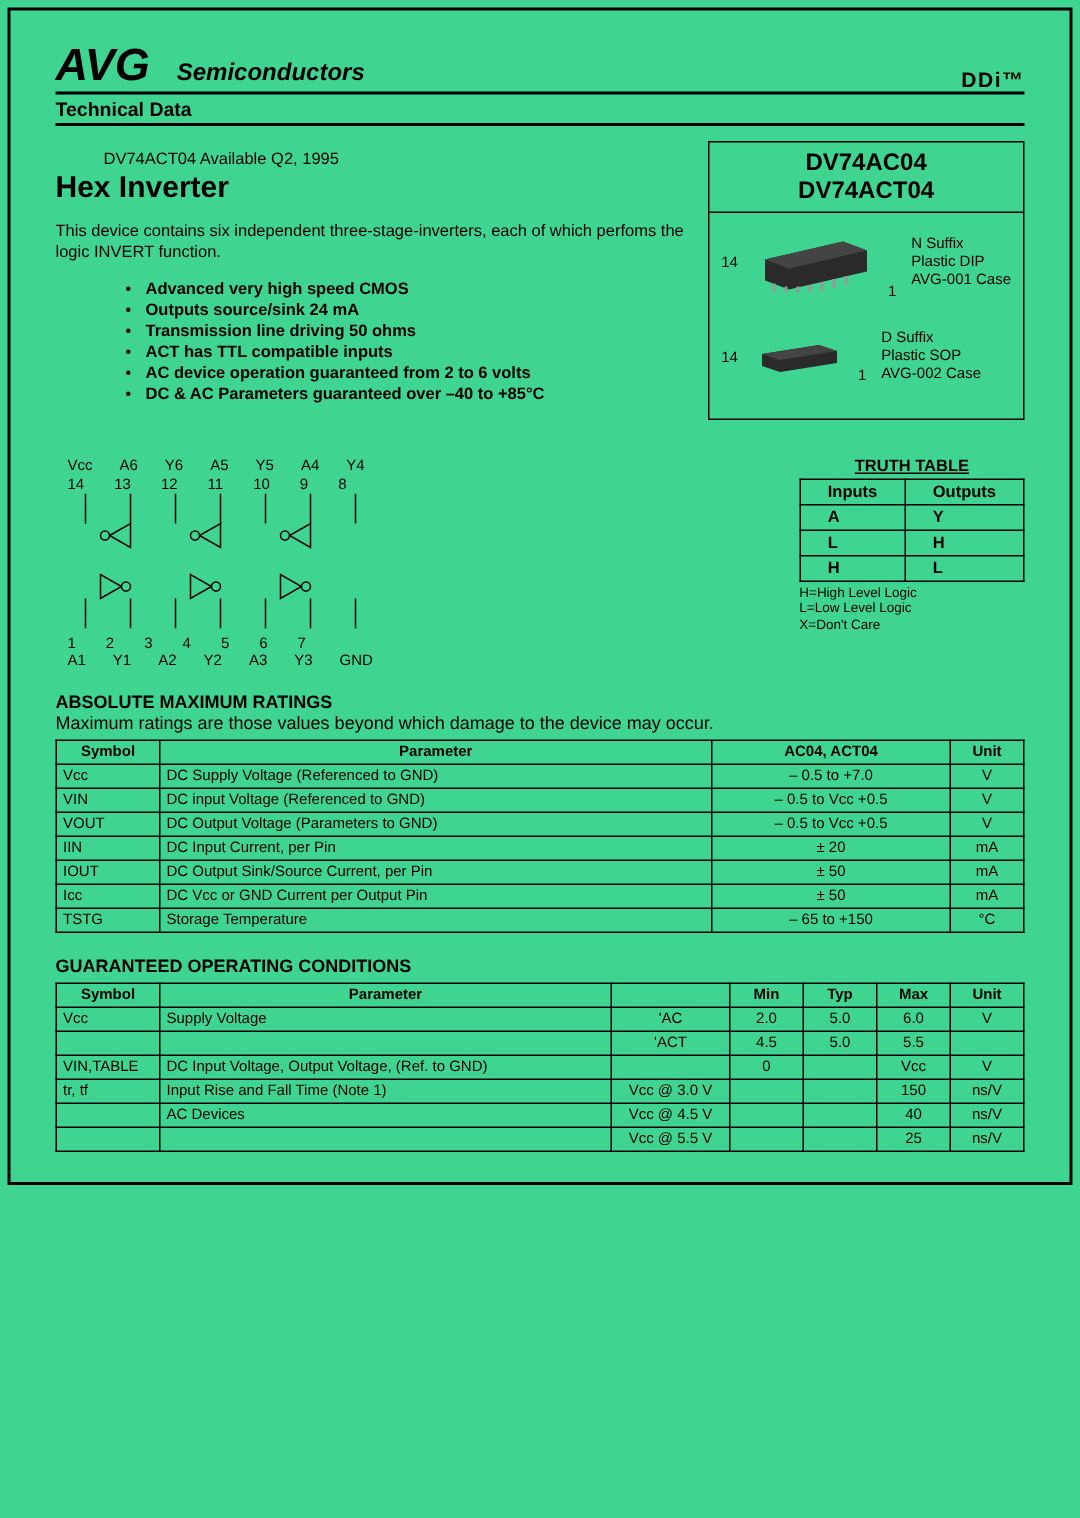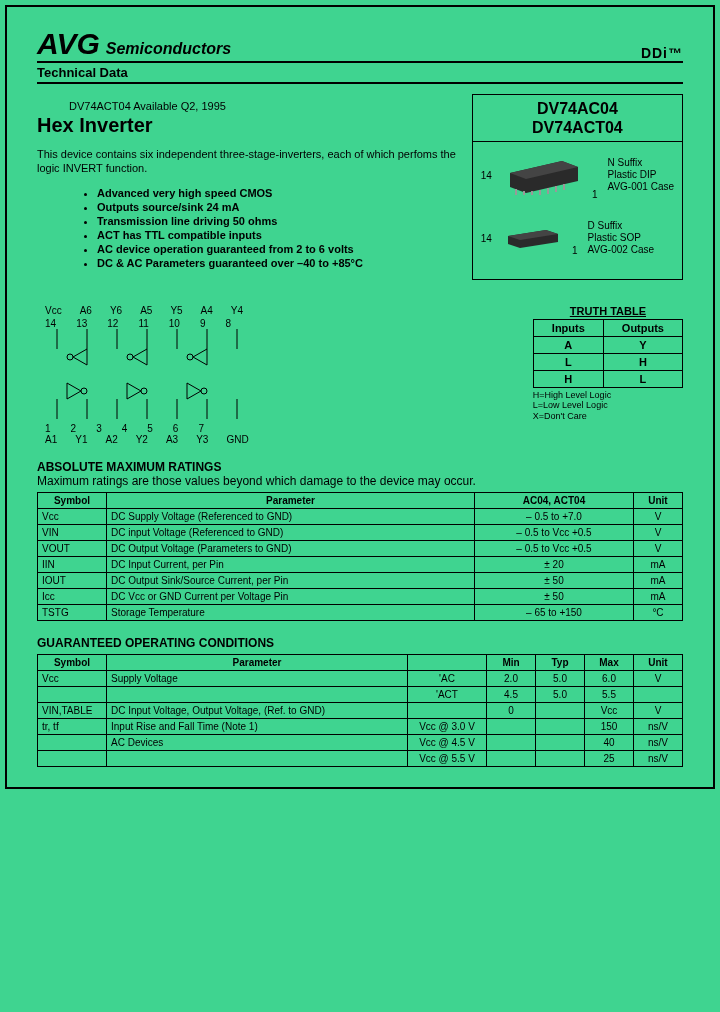--- a/index.html
+++ b/index.html
@@ -14,21 +14,21 @@
     padding: 20px 30px;
     border: 2px solid #000;
     margin: 5px;
   }
   .hdr {
     border-bottom: 2px solid #000;
     display: flex;
     justify-content: space-between;
     align-items: flex-end;
   }
-  .brand { display: flex; align-items: baseline; gap: 6px; }
+  .brand { display: flex; align-items: baseline; gap: 18px; }
   .avg { font-size: 30px; font-weight: bold; font-style: italic; }
   .semi { font-size: 16px; font-weight: bold; font-style: italic; text-align: right; }
   .ddi { font-size: 14px; font-weight: bold; letter-spacing: 1px; }
   .tech {
     font-size: 13px;
     font-weight: bold;
     border-bottom: 2px solid #000;
     padding: 2px 0;
   }
   .top-row { display: flex; gap: 15px; margin-top: 8px; }
@@ -76,21 +76,21 @@
     font-size: 11px;
     margin-bottom: 2px;
   }
   .truth table {
     border-collapse: collapse;
     font-size: 11px;
   }
   .truth td, .truth th {
     border: 1px solid #000;
     padding: 2px 18px;
-    text-align: center;
+    text-align: left;
     font-weight: bold;
   }
   .legend { font-size: 9px; margin-top: 2px; line-height: 1.2; }
   .sec-title {
     font-size: 12px;
     font-weight: bold;
     margin-top: 15px;
   }
   .sec-note { font-size: 12px; }
   table.data {
@@ -316,21 +316,21 @@
           <td>mA</td>
         </tr>
     <tr>
           <td class="left">IOUT</td>
           <td class="left">DC Output Sink/Source Current, per Pin</td>
           <td>± 50</td>
           <td>mA</td>
         </tr>
     <tr>
           <td class="left">Icc</td>
-          <td class="left">DC Vcc or GND Current per Voltage Pin</td>
+          <td class="left">DC Vcc or GND Current per Output Pin</td>
           <td>± 50</td>
           <td>mA</td>
         </tr>
     <tr>
           <td class="left">TSTG</td>
           <td class="left">Storage Temperature</td>
           <td>– 65 to  +150</td>
           <td>°C</td>
         </tr>
   </tbody>

